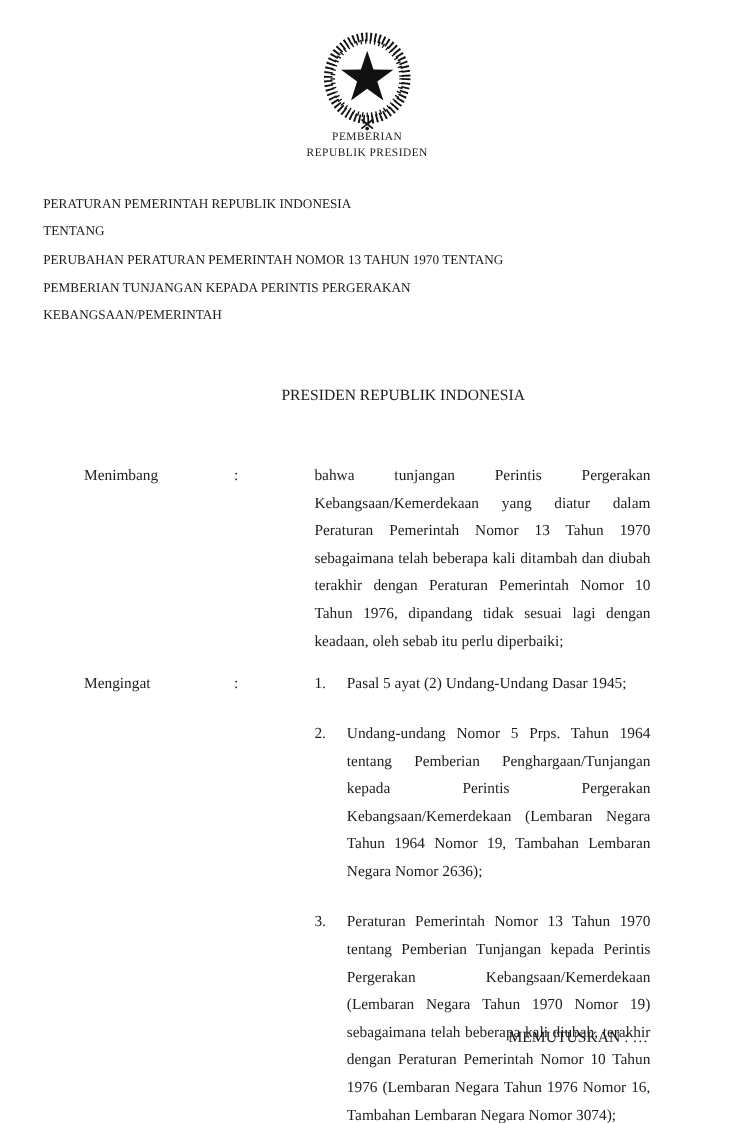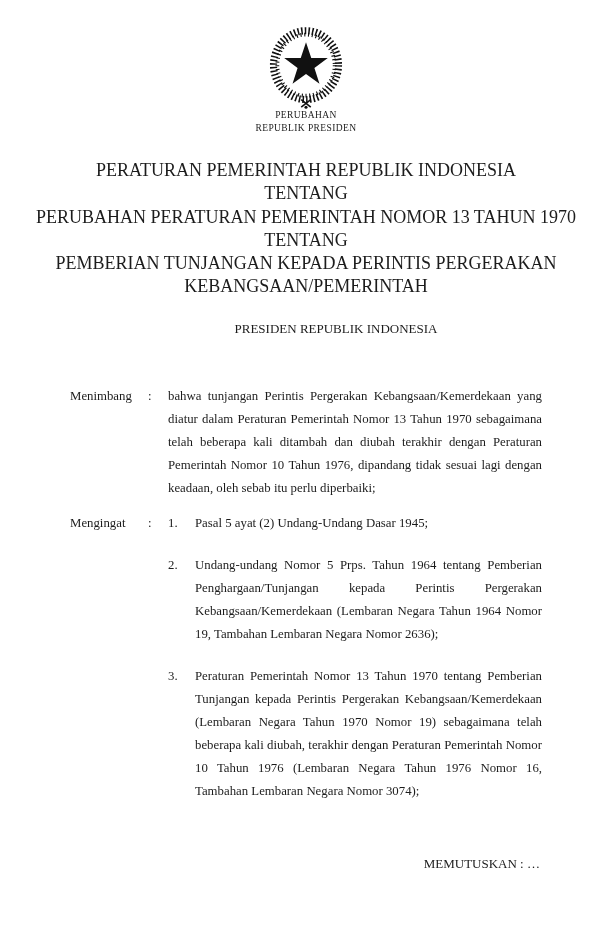--- a/index.html
+++ b/index.html
@@ -32,22 +32,22 @@
     text-align: center;
     font-size: 9.5px;
     line-height: 12.5px;
     letter-spacing: 0.4px;
   }
   .title-block {
     position: absolute;
     top: 159px;
     left: 36px;
     width: 540px;
-    text-align: center;
-    font-size: 18px;
+    text-align: left;
+    font-size: 11px;
     line-height: 23.3px;
   }
   .subheading {
     position: absolute;
     top: 317px;
     left: 0;
     width: 100%;
     text-align: center;
     font-size: 13px;
     line-height: 23px;
@@ -58,20 +58,21 @@
     top: 385px;
     left: 70px;
     width: 472px;
     font-size: 12.8px;
     line-height: 23px;
   }
   .section {
     display: grid;
     grid-template-columns: 78px 20px 1fr;
     align-items: start;
+    gap: 47px;
   }
   .section + .section {
     margin-top: 12px;
   }
   .justify {
     text-align: justify;
   }
   .list-item {
     display: grid;
     grid-template-columns: 27px 1fr;
@@ -103,21 +104,21 @@
 
       <g stroke="#111111" stroke-width="1.6" fill="none">
         <line x1="40" y1="77" x2="50" y2="85"></line>
         <line x1="50" y1="77" x2="40" y2="85"></line>
         <circle cx="45" cy="85" r="1.6" fill="#111111" stroke="none"></circle>
       </g>
     </svg>
   </div>
 
   <div class="letterhead">
-    <div>PERUBAHAN</div>
+    <div>PEMBERIAN</div>
     <div>REPUBLIK PRESIDEN</div>
   </div>
 
   <div class="title-block">
     <div>PERATURAN PEMERINTAH REPUBLIK INDONESIA</div>
     <div>TENTANG</div>
     <div>PERUBAHAN PERATURAN PEMERINTAH NOMOR 13 TAHUN 1970 TENTANG</div>
     <div>PEMBERIAN TUNJANGAN KEPADA PERINTIS PERGERAKAN</div>
     <div>KEBANGSAAN/PEMERINTAH</div>
   </div>

